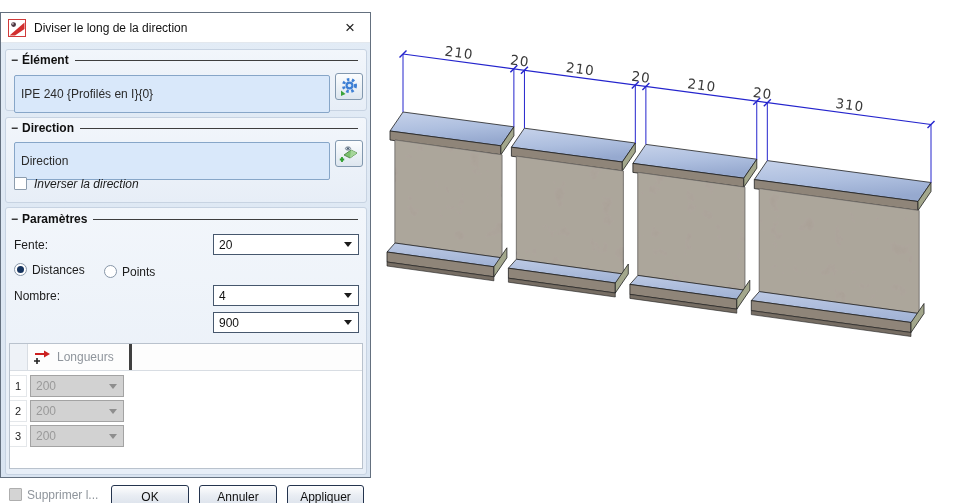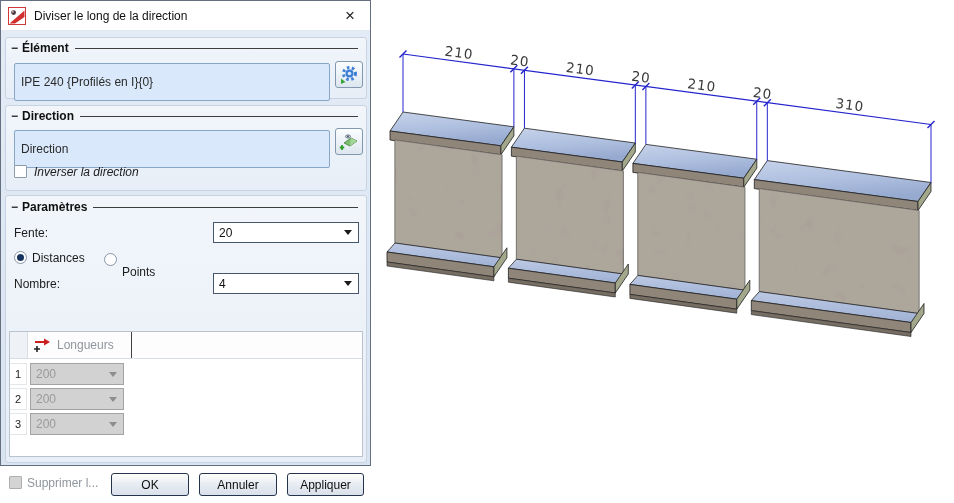--- a/index.html
+++ b/index.html
@@ -2,21 +2,21 @@
 <html><head>
 <meta charset="utf-8">
 <style>
   * { box-sizing: border-box; margin: 0; padding: 0; }
   html,body { width:954px; height:503px; overflow:hidden; background:#fff;
     font-family:"Liberation Sans", sans-serif; font-size:12px; color:#1a1a1a; }
 
   .stage { position:relative; width:954px; height:503px; background:#fff; }
 
   
-  .dialog { position:absolute; left:0; top:0; width:371px; height:466px;
+  .dialog { position:absolute; left:0; top:12px; width:371px; height:466px;
     background:linear-gradient(180deg,#e3ecf6 0%,#d9e4f1 100%);
     border:1px solid #64707f; }
   .titlebar { position:absolute; left:0; top:0; width:100%; height:30px;
     background:#ffffff; border-bottom:1px solid #e3e8ee; display:flex; align-items:center; }
   .app-icon { margin:0 8px 0 7px; width:18px; height:18px; flex:0 0 auto; }
   .title-text { font-size:12px; color:#111; }
   .close-btn { position:absolute; right:6px; top:2px; width:28px; height:26px;
     display:flex; align-items:center; justify-content:center; font-size:17px; color:#222; cursor:default; }
 
   .panel { position:absolute; background:linear-gradient(180deg,#f2f6fb,#e7eef7);
@@ -50,21 +50,21 @@
   .combo.disabled { background:#d2d2d2; border-color:#a3a3a3; }
   .combo.disabled .combo-val { color:#9a9a9a; }
   .combo.disabled .combo-arrow { border-top-color:#8e8e8e; }
 
   .table-box { position:absolute; left:8px; top:330px; width:354px; height:126px;
     background:#fff; border:1px solid #b9c2cd; }
   .table-hdr { position:absolute; left:0; top:0; width:100%; height:27px; background:#fdfdfd;
     border-bottom:1px solid #d8dde3; display:flex; align-items:center; }
   .hdr-numcol { width:18px; height:100%; background:#eef2f7; border-right:1px solid #d8dde3; }
   .hdr-main { display:flex; align-items:center; width:104px; height:100%;
-    border-right:1px solid #404040; padding-left:5px; }
+    border-right:3px solid #404040; padding-left:5px; }
   .hdr-title { color:#8f959c; margin-left:6px; }
   .row-num { position:absolute; width:17px; height:22px; display:flex; align-items:center;
     justify-content:center; color:#222; font-size:11px; border:1px solid #e4e7ea; border-left:none; left:0; }
 
   .footer-btn { position:absolute; height:23px; border:1px solid #24344e; border-radius:3px;
     background:linear-gradient(180deg,#fefefe 0%,#e9edf3 45%,#d9e0ea 100%);
     display:flex; align-items:center; justify-content:center; font-size:12px; color:#101010; }
 
   
   .viewport { position:absolute; left:371px; top:0; width:583px; height:503px; background:#fff; }
@@ -135,28 +135,32 @@
 
     <span class="lbl" style="left:13px; top:225px;">Fente:</span>
     <div class="combo" style="left:212px; top:221px; width:146px; height:21px;">
       <span class="combo-val">20</span>
       <span class="combo-arrow"></span>
     </div>
 
     <span class="radio checked" style="left:13px; top:250px;"></span>
     <span class="lbl" style="left:31px; top:250px;">Distances</span>
     <span class="radio" style="left:103px; top:252px;"></span>
-    <span class="lbl" style="left:121px; top:252px;margin-top:12px;">Points</span>
+    <span class="lbl" style="left:121px; top:252px;">Points</span>
 
     <span class="lbl" style="left:13px; top:276px;">Nombre:</span>
     <div class="combo" style="left:212px; top:272px; width:146px; height:21px;">
       <span class="combo-val">4</span>
       <span class="combo-arrow"></span>
     </div>
 
+    <div class="combo" style="left:212px; top:299px; width:146px; height:21px;">
+      <span class="combo-val">900</span>
+      <span class="combo-arrow"></span>
+    </div>
 
     <div class="table-box">
       <div class="table-hdr">
         <div class="hdr-numcol"></div>
         <div class="hdr-main">
           <svg width="18" height="16" viewBox="0 0 18 16">
             <line x1="2" y1="5" x2="11" y2="5" stroke="#cc2020" stroke-width="2"></line>
             <path d="M11 1.5 L17 5 L11 8.5 Z" fill="#cc2020"></path>
             <path d="M4 9 L4 15 M1 12 L7 12" stroke="#222" stroke-width="1.6"></path>
           </svg>

